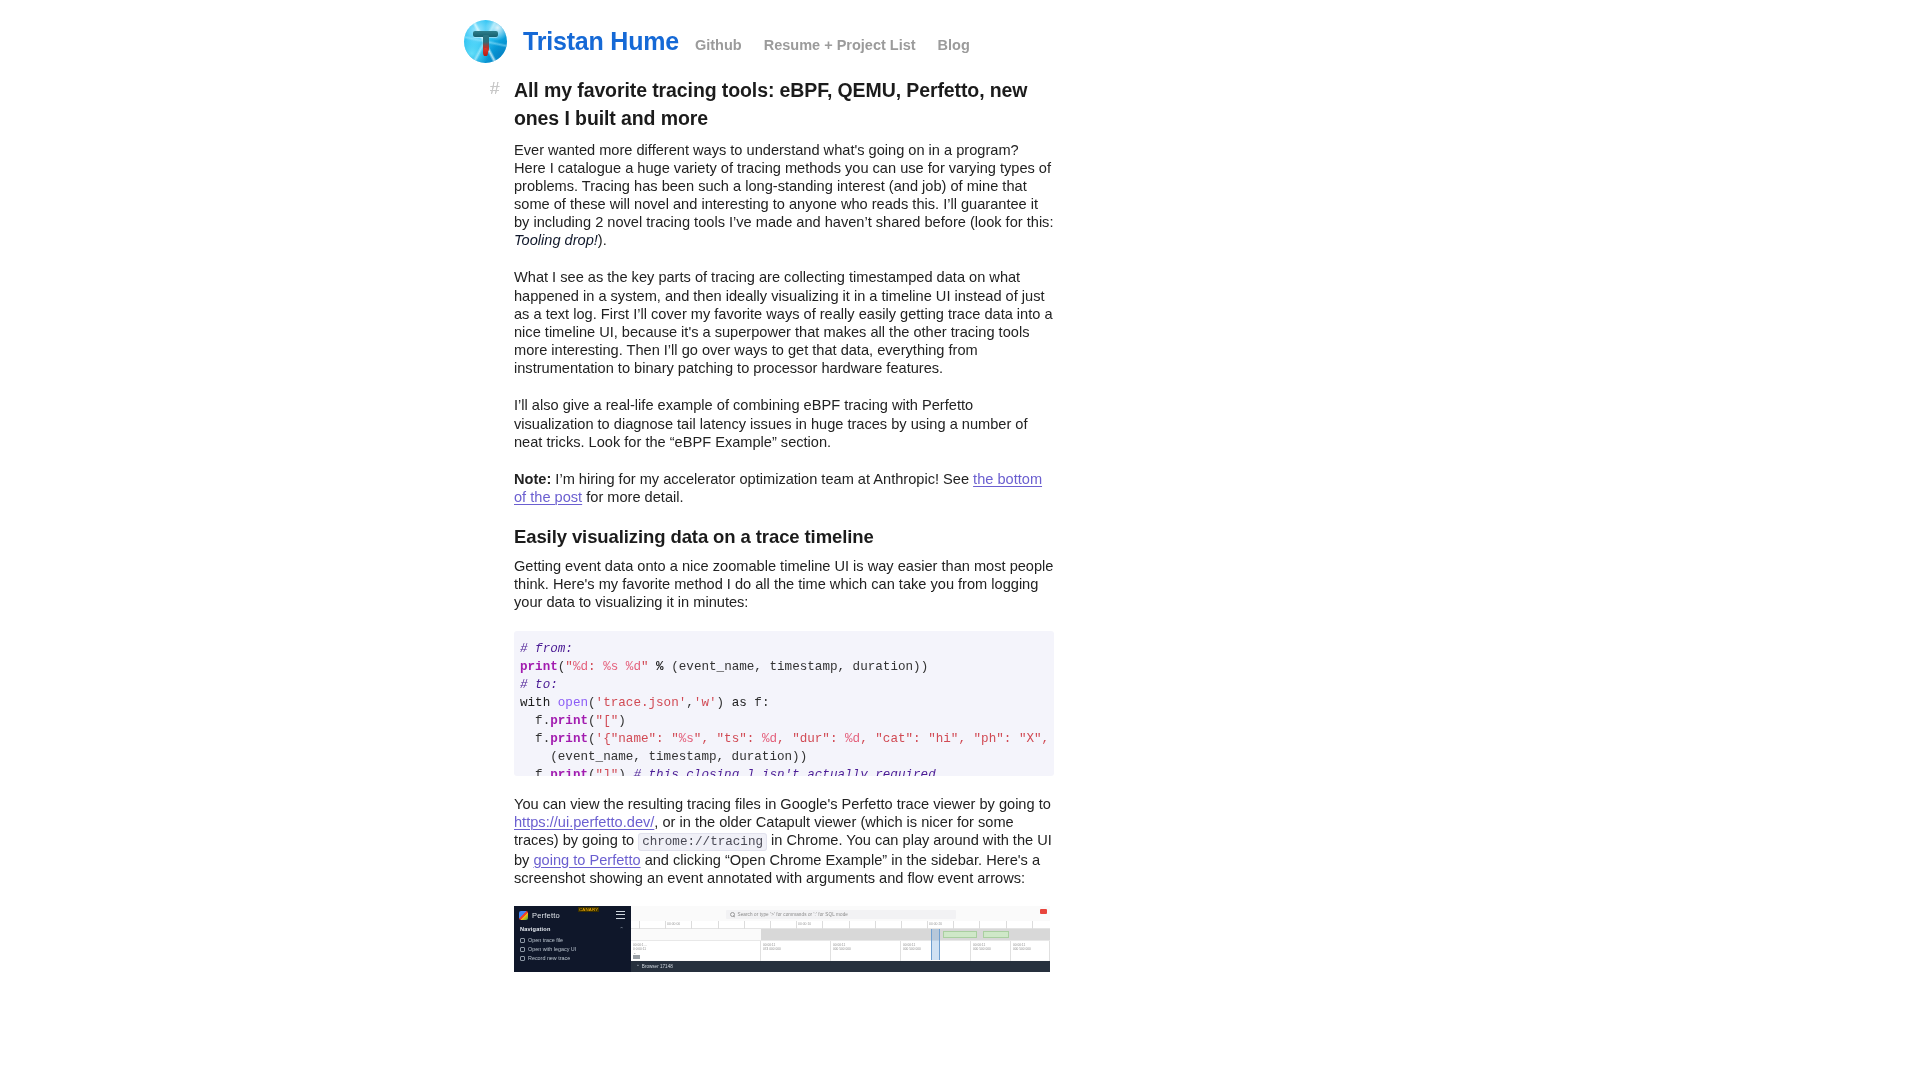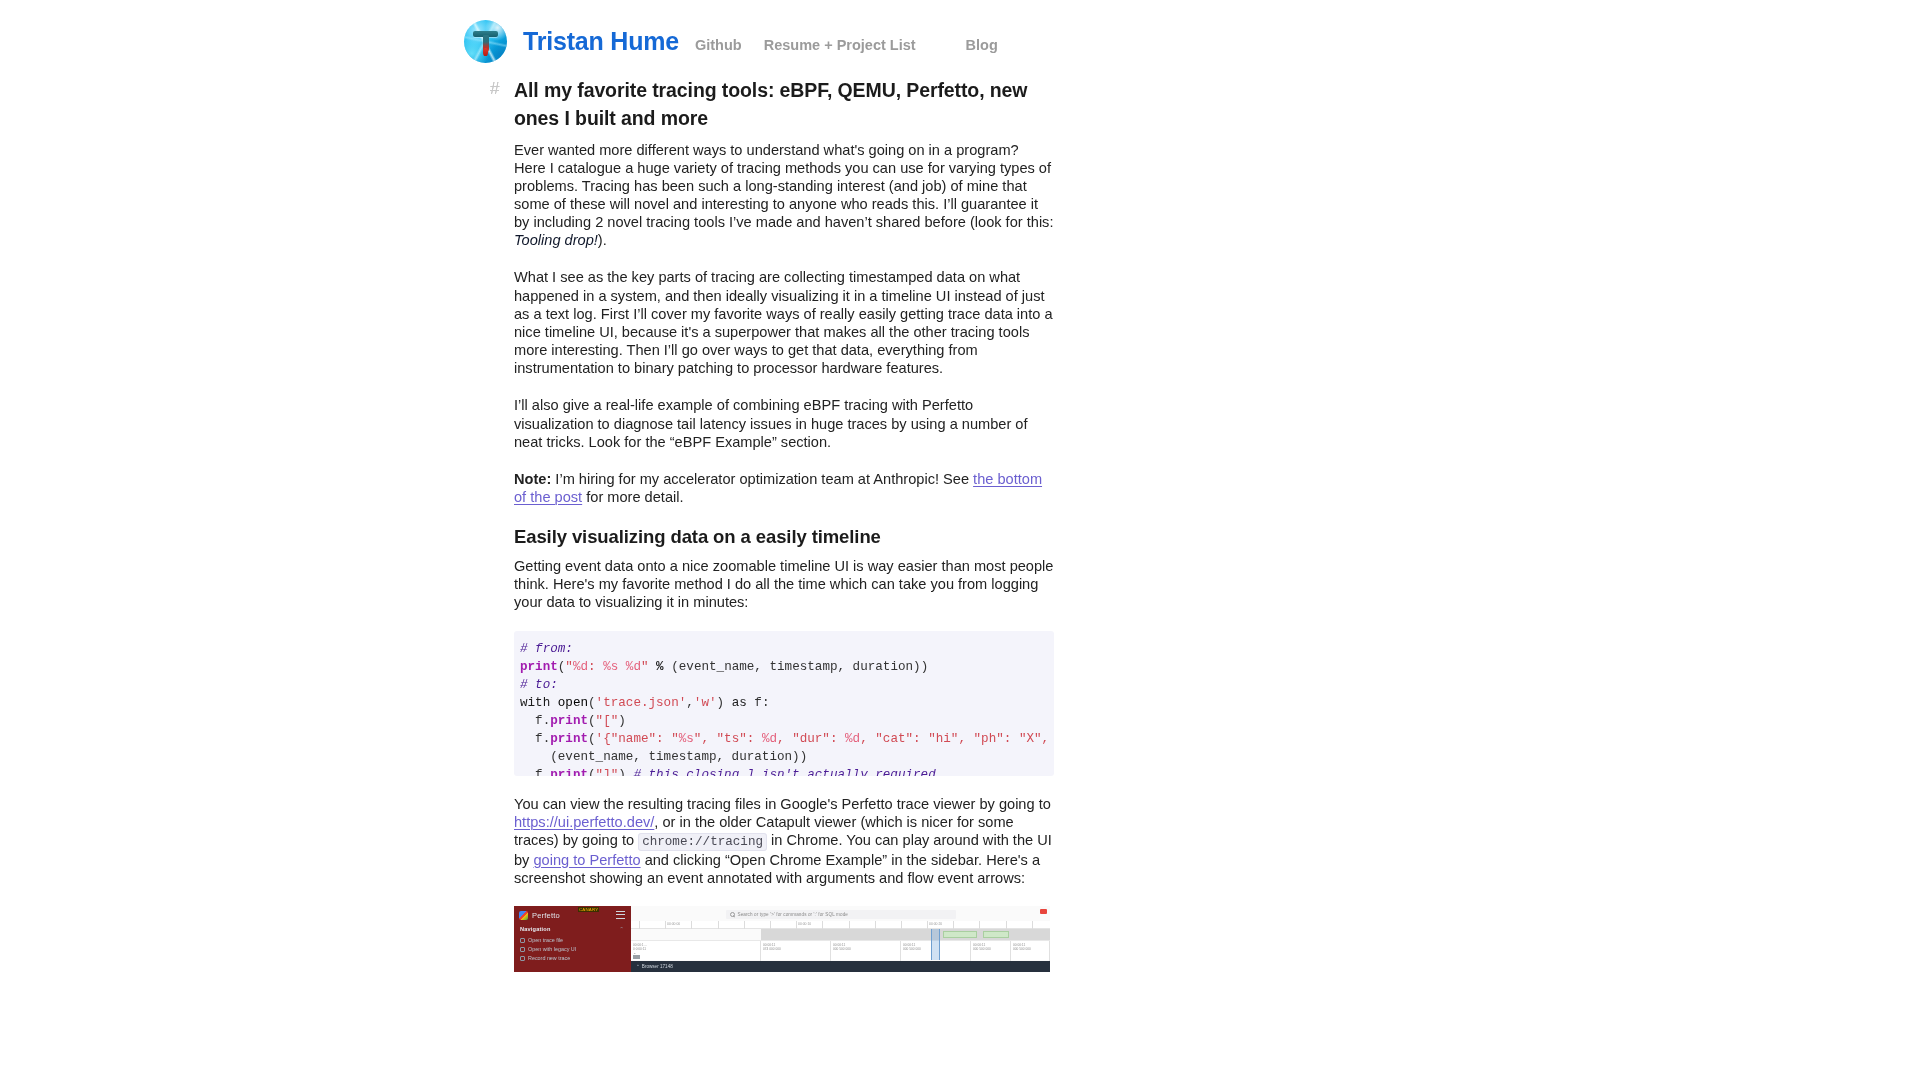--- a/index.html
+++ b/index.html
@@ -104,21 +104,21 @@
     padding-top: 6px;
   }
   #main-nav a {
     color: #9b9b9b;
     font-size: 14.5px;
     font-weight: bold;
     text-decoration: none;
     white-space: nowrap;
     margin-right: 22px;
   }
-  #main-nav a:last-child { margin-right: 0; margin-left: 28px; }
+  #main-nav a:last-child { margin-right: 0; }
 
   
   #article {
     position: absolute;
     left: 514px;
     top: 76px;
     width: 540px;
   }
   .anchor {
     position: absolute;
@@ -194,39 +194,39 @@
     padding: 0 0 0 6px;
     font-family: "Liberation Mono", "DejaVu Sans Mono", monospace;
     font-size: 12.6px;
     line-height: 18px;
     color: #333333;
     white-space: pre;
   }
   .tok-com { color: #4c1d95; font-style: italic; }
   .tok-kw  { color: #1b1b1b; font-weight: normal; }
   .tok-fn  { color: #a21caf; font-weight: bold; }
-  .tok-bi  { color: #000000; }
+  .tok-bi  { color: #8b5cf6; }
   .tok-str { color: #d14a54; }
   .tok-fmt { color: #e4607c; }
   .tok-op  { color: #1b1b1b; font-weight: bold; }
   .tok-pl  { color: #333333; }
 
   
   .shot {
     width: 536px;
     height: 66px;
     position: relative;
     overflow: hidden;
     background: #ffffff;
     border: 0;
   }
   .shot-sidebar {
     position: absolute; left: 0; top: 0;
     width: 117px; height: 100%;
-    background: #7f1d1d;
+    background: #0f172a;
   }
   .shot-logo-row {
     position: absolute; left: 5px; top: 4px;
     width: 108px; height: 12px;
     display: flex; align-items: center;
   }
   .shot-logo-mark {
     width: 9px; height: 9px; border-radius: 2px;
     background:
       linear-gradient(135deg,#4285f4 0%,#4285f4 40%,#ea4335 41%,#ea4335 60%,#fbbc05 61%,#34a853 100%);
@@ -370,21 +370,21 @@
 
     <p><span>Ever wanted more different ways to understand what's going on in a program? Here I catalogue a huge variety of tracing methods you can use for varying types of problems. Tracing has been such a long-standing interest (and job) of mine that some of these will novel and interesting to anyone who reads this. I’ll guarantee it by including 2 novel tracing tools I’ve made and haven’t shared before (look for this: </span><a class="italic-link" href="#">Tooling drop!</a><span>).</span></p>
 
     <p>What I see as the key parts of tracing are collecting timestamped data on what happened in a system, and then ideally visualizing it in a timeline UI instead of just as a text log. First I’ll cover my favorite ways of really easily getting trace data into a nice timeline UI, because it's a superpower that makes all the other tracing tools more interesting. Then I’ll go over ways to get that data, everything from instrumentation to binary patching to processor hardware features.</p>
 
     <p>I’ll also give a real-life example of combining eBPF tracing with Perfetto visualization to diagnose tail latency issues in huge traces by using a number of neat tricks. Look for the “eBPF Example” section.</p>
 
     <p class="tight"><strong>Note:</strong><span> I’m hiring for my accelerator optimization team at Anthropic! See </span><a class="body-link" href="#">the bottom of the post</a><span> for more detail.</span></p>
 
     <h2 class="section-title">
-      <a class="anchor" href="#">#</a><span>Easily visualizing data on a easily timeline</span>
+      <a class="anchor" href="#">#</a><span>Easily visualizing data on a trace timeline</span>
     </h2>
 
     <p>Getting event data onto a nice zoomable timeline UI is way easier than most people think. Here's my favorite method I do all the time which can take you from logging your data to visualizing it in minutes:</p>
 
     <div class="codeblock">
       <pre id="code-pre"><span class="tok-com"># from:</span>
 <span class="tok-fn">print</span><span class="tok-pl">(</span><span class="tok-str">"</span><span class="tok-fmt">%d</span><span class="tok-str">: </span><span class="tok-fmt">%s</span><span class="tok-str"> </span><span class="tok-fmt">%d</span><span class="tok-str">"</span><span class="tok-pl"> </span><span class="tok-op">%</span><span class="tok-pl"> (event_name, timestamp, duration))</span>
 <span class="tok-com"># to:</span>
 <span class="tok-kw">with</span><span class="tok-pl"> </span><span class="tok-bi">open</span><span class="tok-pl">(</span><span class="tok-str">'trace.json'</span><span class="tok-pl">,</span><span class="tok-str">'w'</span><span class="tok-pl">) </span><span class="tok-kw">as</span><span class="tok-pl"> f:</span>
 <span class="tok-pl">  f.</span><span class="tok-fn">print</span><span class="tok-pl">(</span><span class="tok-str">"["</span><span class="tok-pl">)</span>

